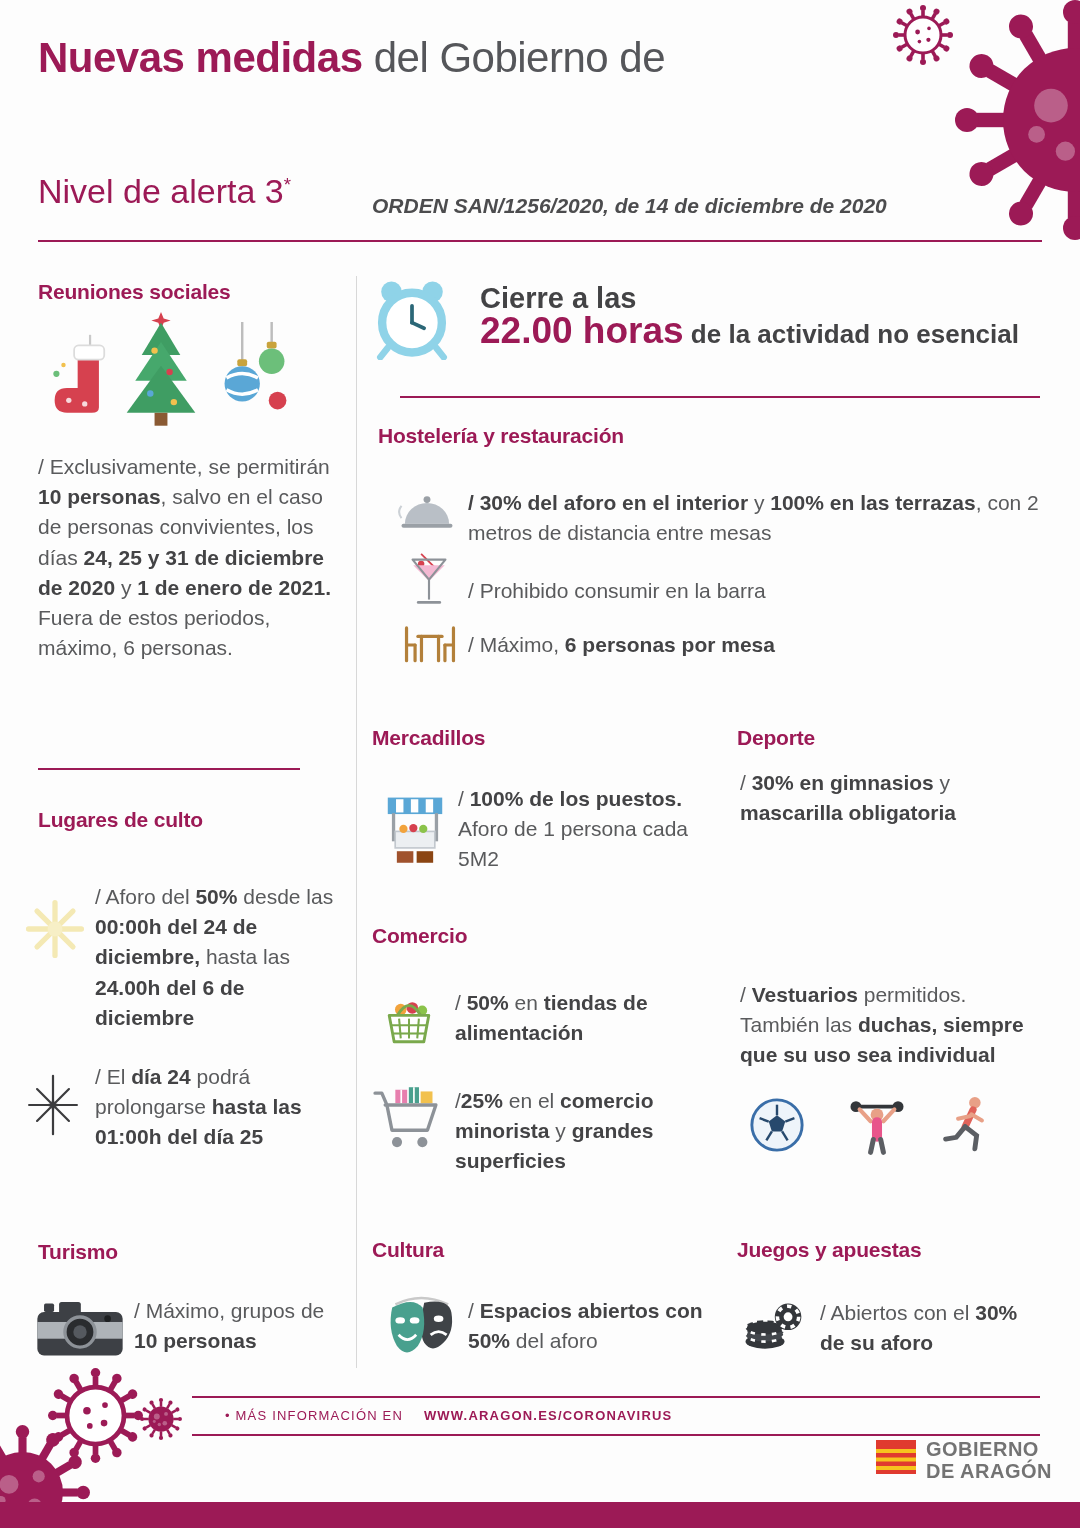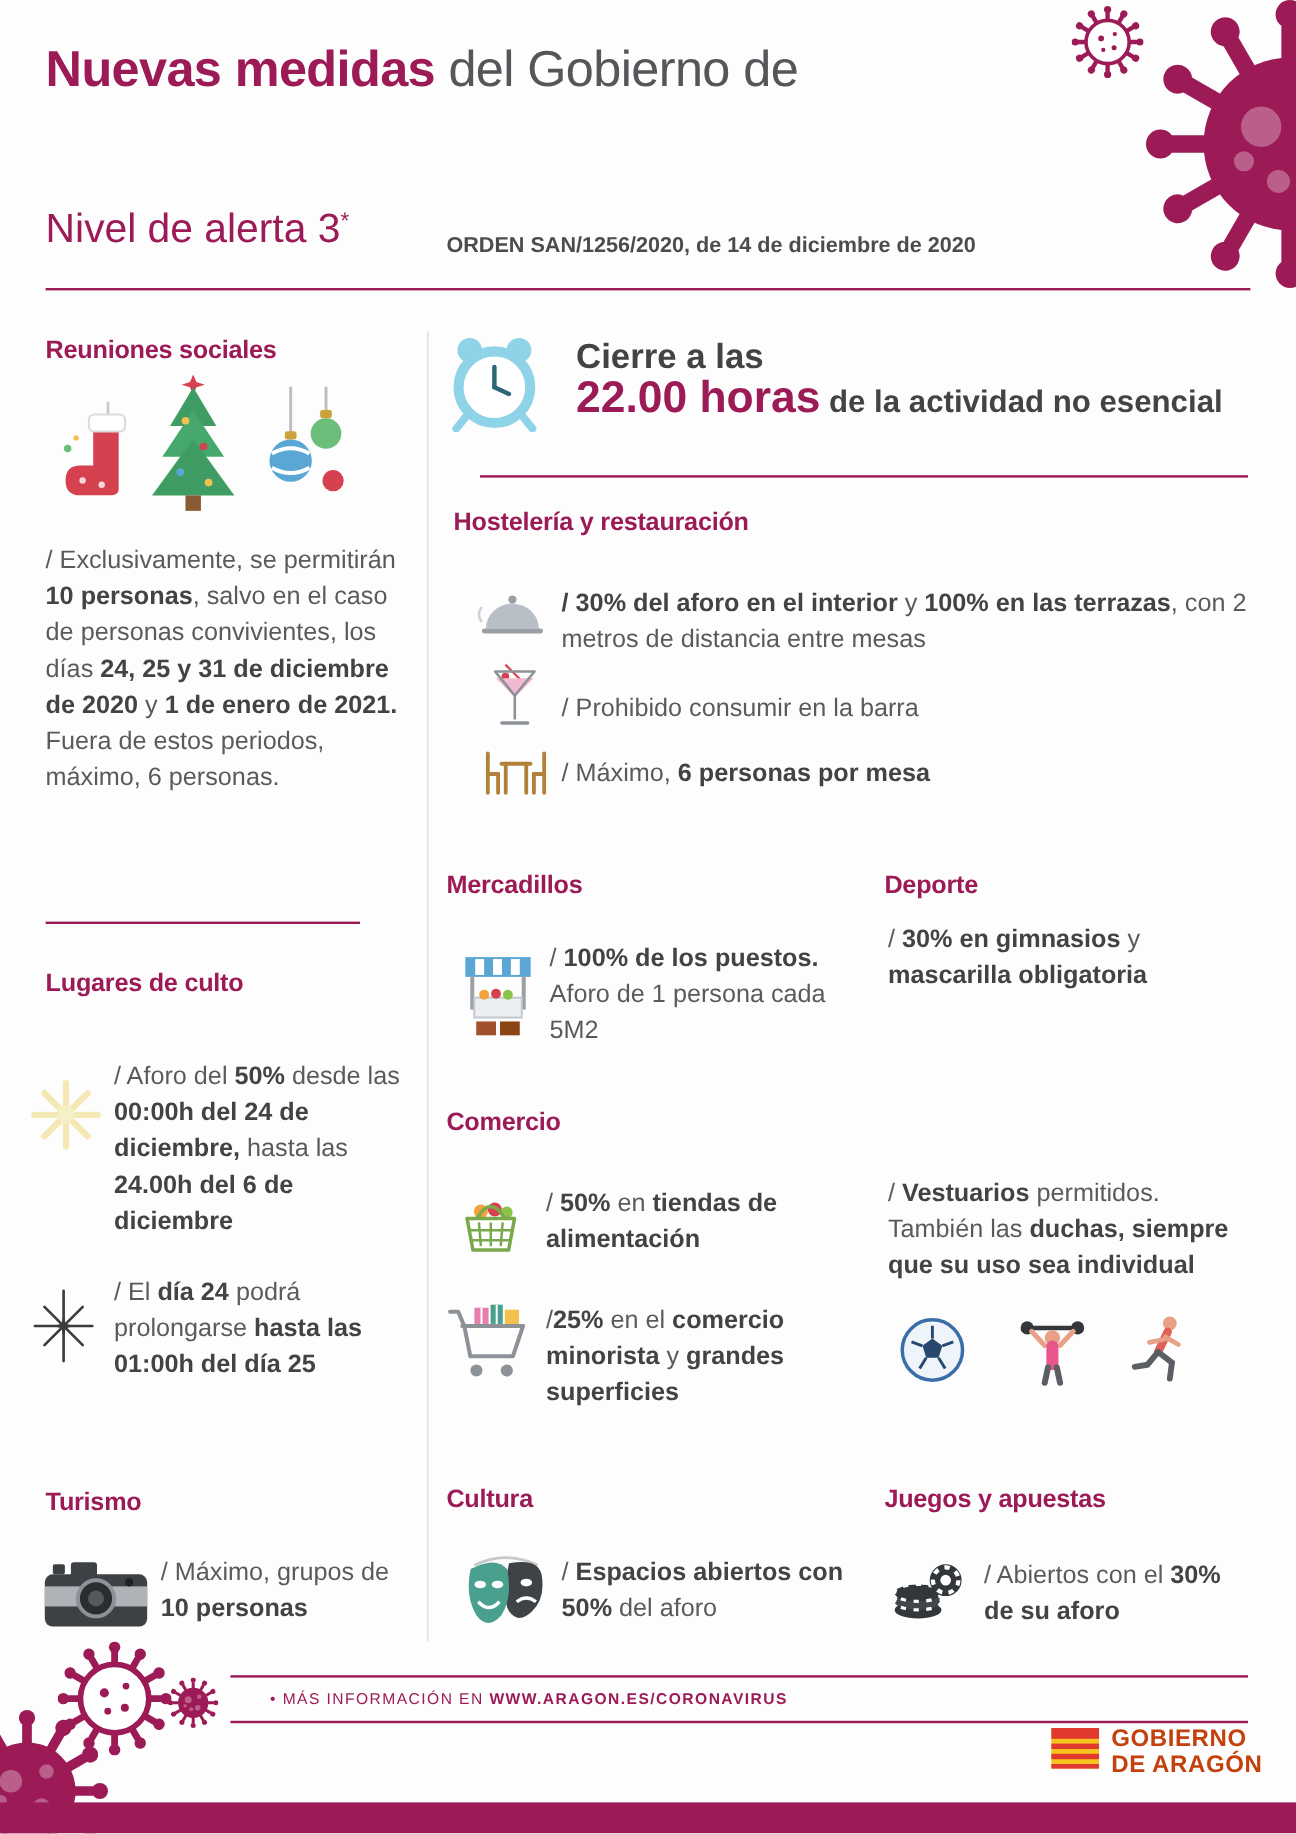--- a/index.html
+++ b/index.html
@@ -14,34 +14,34 @@
     margin:0 auto;
     background:#fdfdfd;
     overflow:hidden;
     font-family:"Liberation Sans", sans-serif;
     color:var(--text);
   }
   .abs{position:absolute;}
   .title{font-size:42px;line-height:1.15;color:#55565a;font-weight:normal;letter-spacing:-0.5px;}
   .alert{font-size:34px;color:var(--accent);font-weight:normal;}
   .alert sup{font-size:55%;}
-  .order{font-size:18px;color:#4c4c4e;font-weight:bold;}
+  .order{font-size:21px;font-style:italic;color:#4c4c4e;font-weight:bold;}
   .h2{font-size:21px;font-weight:bold;color:var(--accent);margin:0;letter-spacing:-0.2px;}
   .body{font-size:21px;line-height:1.44;margin:0;color:var(--text);}
   .seg-b{font-weight:bold;color:var(--text-bold);}
   .seg-a{color:var(--accent);font-weight:bold;}
   .hline{background:var(--accent);height:2px;}
   .hline-thin{background:var(--accent);height:1.5px;}
   .vline{background:#d8d8d8;width:1px;}
   .closure-l1{font-size:29px;font-weight:bold;color:var(--text-bold);}
   .closure-big{font-size:37px;font-weight:bold;color:var(--accent);text-align:right;}
   .closure-rest{font-size:26px;font-weight:bold;color:var(--text-bold);}
   .footer-info{font-size:13px;letter-spacing:1.2px;color:var(--accent);font-weight:normal;}
-  .footer-info .seg-b{color:var(--accent);}
-  .logo-text{font-size:20px;font-weight:bold;color:#c2410c;line-height:1.1;letter-spacing:0.5px;}
+  .footer-info .seg-b{color:var(--accent);margin-left:16px;}
+  .logo-text{font-size:20px;font-weight:bold;color:#737373;line-height:1.1;letter-spacing:0.5px;}
   .bottombar{background:var(--accent);}
   svg{display:block;}
 </style>
 </head>
 <body>
 
 <div class="page">
 
   <svg width="0" height="0" style="position:absolute" aria-hidden="true">
     <defs>

